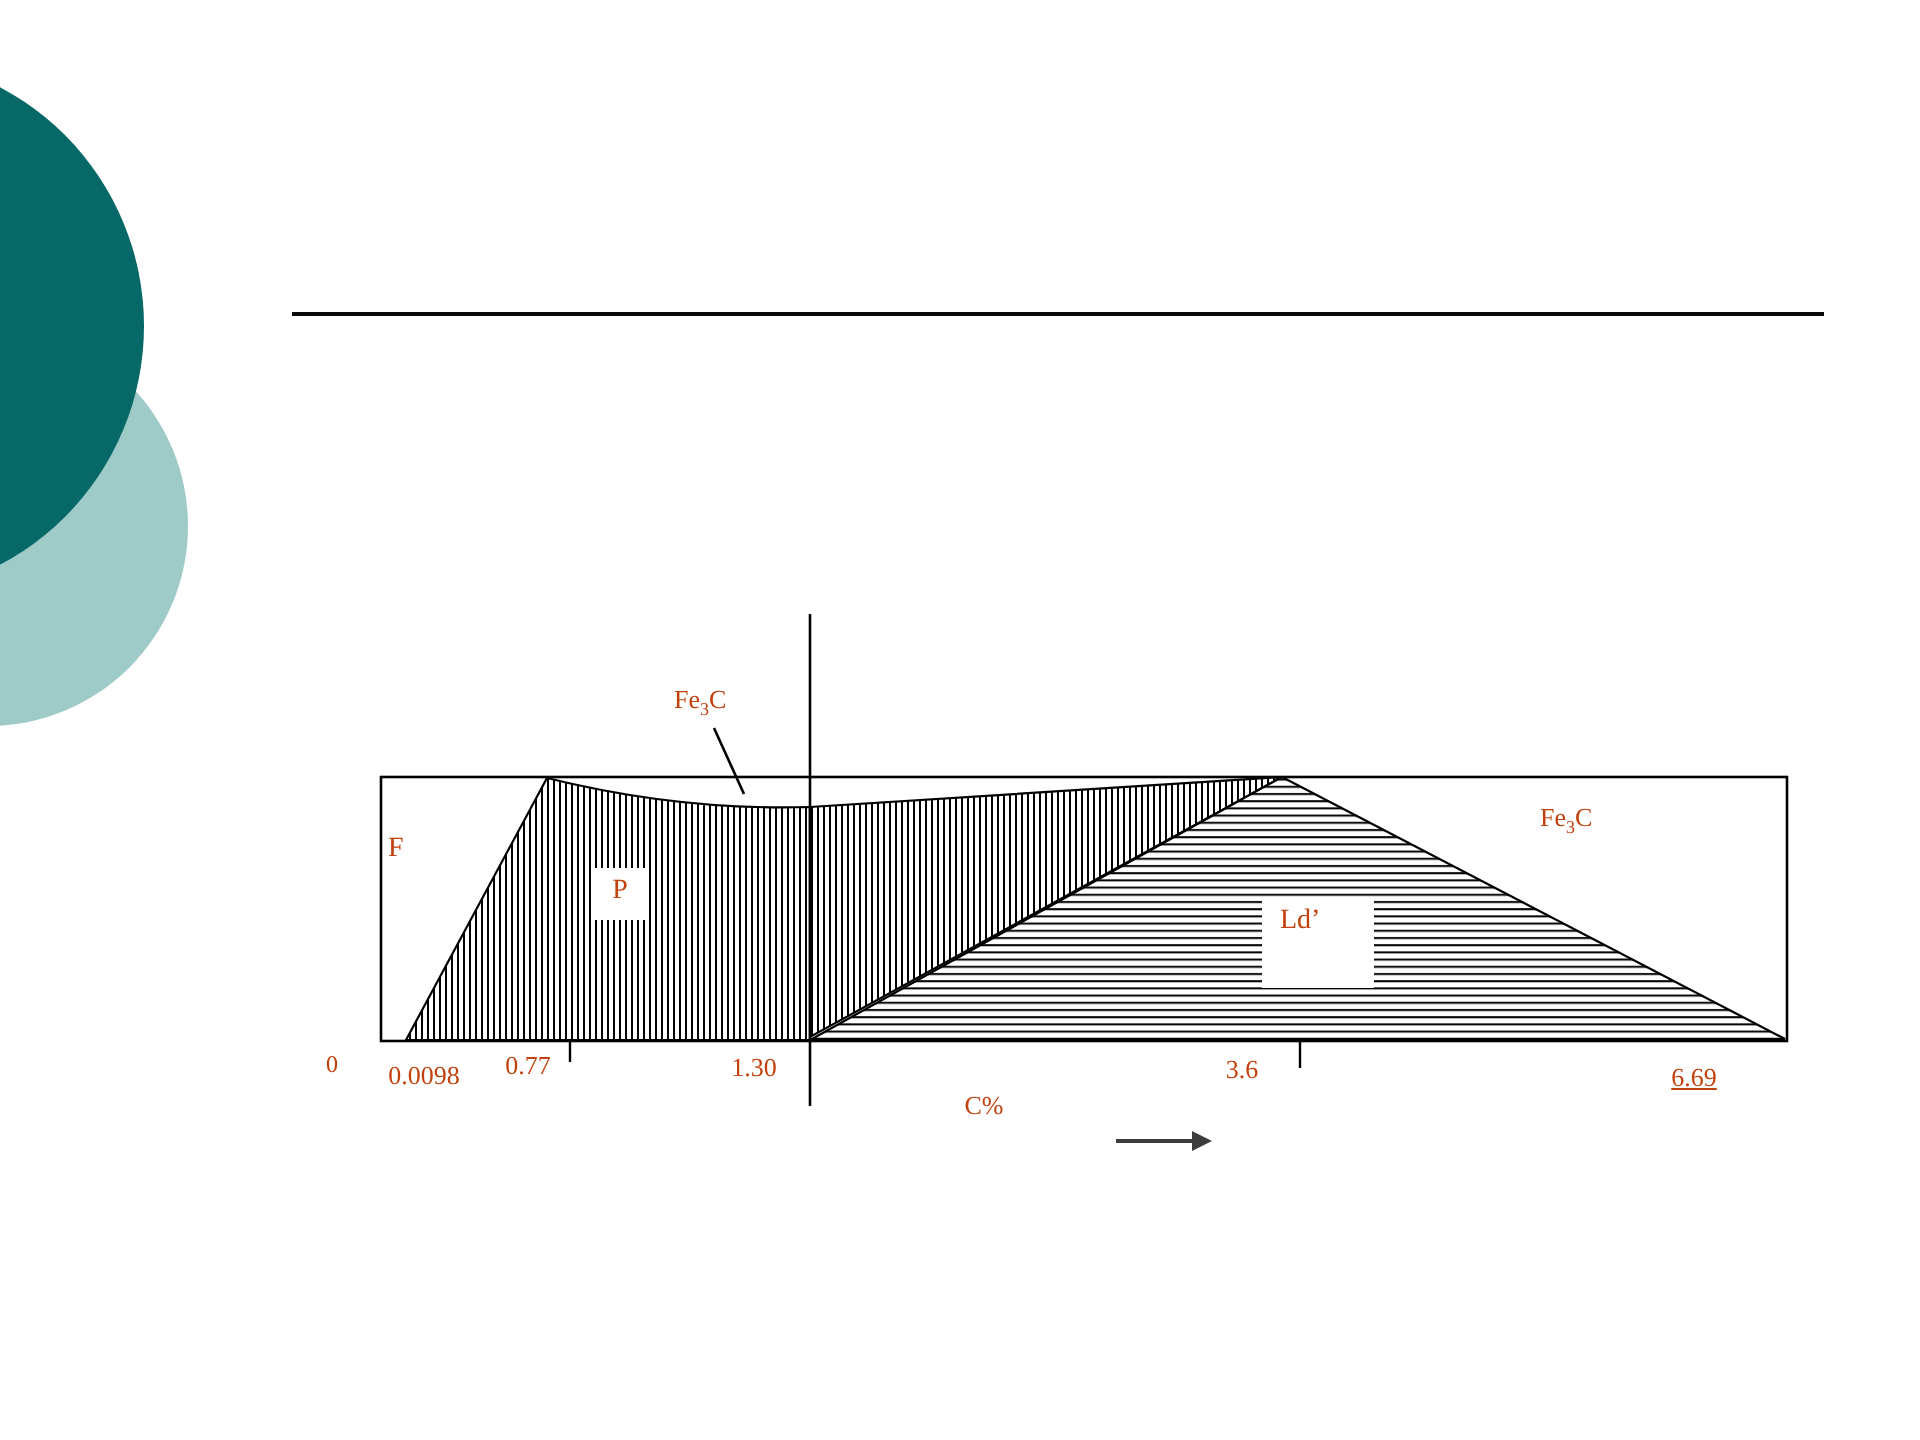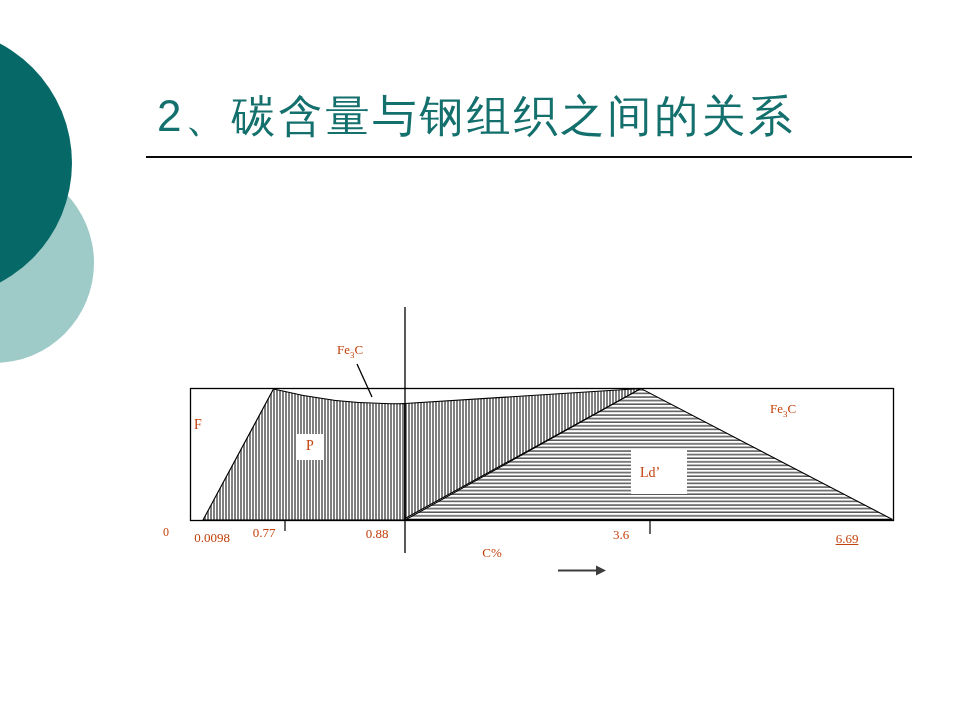--- a/index.html
+++ b/index.html
@@ -19,31 +19,30 @@
   .rule{position:absolute;left:146px;top:156px;width:766px;height:2px;background:#0a0a0a;}
   svg.diagram{position:absolute;left:0;top:0;}
   .lbl{
     position:absolute;font-size:13px;color:#c2410c;white-space:nowrap;
     font-family:"Liberation Serif",serif;line-height:14px;
   }
   .ctr{transform:translateX(-50%);}
   .phase-box-lbl{background:#ffffff;}
   .lbl sub{font-size:9px;line-height:0;}
   .p-lbl{left:297px;top:434px;width:26px;height:26px;text-align:center;padding-top:5px;box-sizing:border-box;font-size:14px;}
-  .ld-lbl{left:631px;top:449px;width:56px;height:45px;padding:17px 0 0 9px;box-sizing:border-box;font-size:14px;}
+  .ld-lbl{left:631px;top:449px;width:56px;height:45px;padding:5px 0 0 9px;box-sizing:border-box;font-size:14px;}
 </style>
 </head>
 <body>
 
 <div class="slide">
 
   <div class="circle c-light"></div>
   <div class="circle c-dark"></div>
 
-  <div class="title">2、碳含量与钢组织之间的关系</div>
   <div class="rule"></div>
 
   <svg class="diagram" width="960" height="720" viewBox="0 0 960 720">
     <defs>
       <pattern id="vh" width="3" height="4" patternUnits="userSpaceOnUse">
         <rect width="3" height="4" fill="#ffffff"></rect>
         <line x1="1" y1="0" x2="1" y2="4" stroke="#000000" stroke-width="1"></line>
       </pattern>
       <pattern id="hh" width="4" height="3.6" patternUnits="userSpaceOnUse">
         <rect width="4" height="3.6" fill="#ffffff"></rect>
@@ -80,18 +79,18 @@
 
   <div class="lbl phase-box-lbl ld-lbl">Ld’</div>
 
   <div class="lbl" style="left:337px;top:343px;"><span>Fe</span><sub>3</sub><span>C</span></div>
 
   <div class="lbl" style="left:770px;top:402px;"><span>Fe</span><sub>3</sub><span>C</span></div>
 
   <div class="lbl ctr" style="left:166px;top:525px;font-size:12px;">0</div>
   <div class="lbl ctr" style="left:212px;top:531px;">0.0098</div>
   <div class="lbl ctr" style="left:264px;top:526px;text-align:right;">0.77</div>
-  <div class="lbl ctr" style="left:377px;top:527px;">0.88</div>
+  <div class="lbl ctr" style="left:377px;top:527px;">1.30</div>
   <div class="lbl ctr" style="left:621px;top:528px;">3.6</div>
   <div class="lbl ctr" style="left:847px;top:532px;text-decoration:underline;">6.69</div>
   <div class="lbl ctr" style="left:492px;top:546px;">C%</div>
 
 </div>
 
 </body></html>

